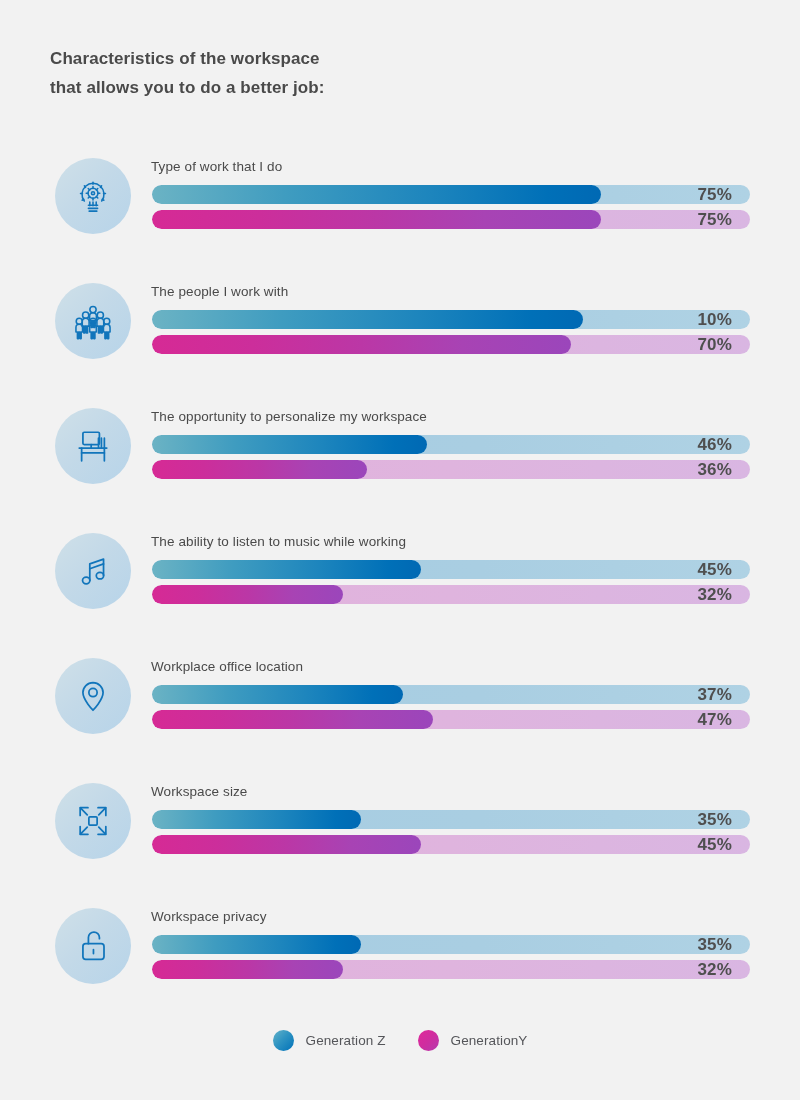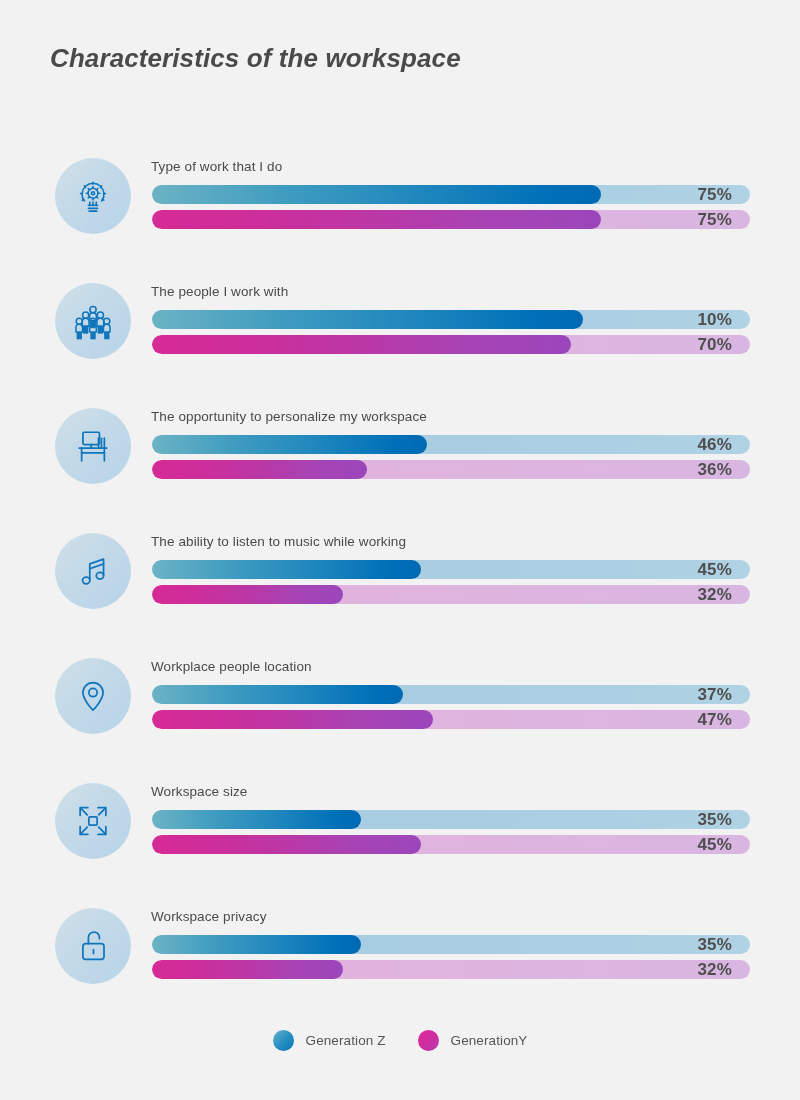--- a/index.html
+++ b/index.html
@@ -21,27 +21,26 @@
   }
 
   
   .title-block {
     position: absolute;
     left: 50px;
     top: 44px;
     width: 600px;
   }
   .title-line {
-    font-size: 26px;
+    font-size: 17px;
     font-weight: bold;
     color: #4a4a4a;
     line-height: 29px;
     letter-spacing: 0.1px;
     white-space: nowrap;
-    font-style: italic;
   }
 
   
   .rows {
     position: absolute;
     left: 0;
     top: 155px;
     width: 648px;
   }
 
@@ -162,20 +161,21 @@
     letter-spacing: 0.1px;
   }
 </style>
 </head>
 <body>
 
 <div class="infographic">
 
   <div class="title-block">
     <div class="title-line">Characteristics of the workspace</div>
+    <div class="title-line">that allows you to do a better job:</div>
   </div>
 
   <div class="rows">
 
     <div class="row">
       <div class="icon-circle">
         <svg viewBox="0 0 48 48" fill="none" stroke="#1175bb" stroke-width="1.7" stroke-linecap="round" stroke-linejoin="round">
           <path d="M14.5 29.5a12 12 0 1 1 19 0"></path>
           <path d="M19 34h10"></path>
             <path d="M19 37.5h10"></path>
@@ -284,21 +284,21 @@
       </div>
     </div>
 
     <div class="row">
       <div class="icon-circle">
         <svg viewBox="0 0 48 48" fill="none" stroke="#1175bb" stroke-width="1.9" stroke-linecap="round" stroke-linejoin="round">
           <path d="M24 9.5c-6.1 0-11 4.8-11 10.8 0 8.1 11 19.2 11 19.2s11-11.1 11-19.2c0-6-4.9-10.8-11-10.8z"></path>
           <circle cx="24" cy="20.3" r="4.5"></circle>
         </svg>
       </div>
-      <div class="row-label">Workplace people location</div>
+      <div class="row-label">Workplace office location</div>
       <div class="bar-wrap z">
         <div class="track z">
           <div class="fill z" style="width: 42%;"></div>
         </div>
         <div class="bar-value">37%</div>
       </div>
       <div class="bar-wrap y">
         <div class="track y">
           <div class="fill y" style="width: 47%;"></div>
         </div>

